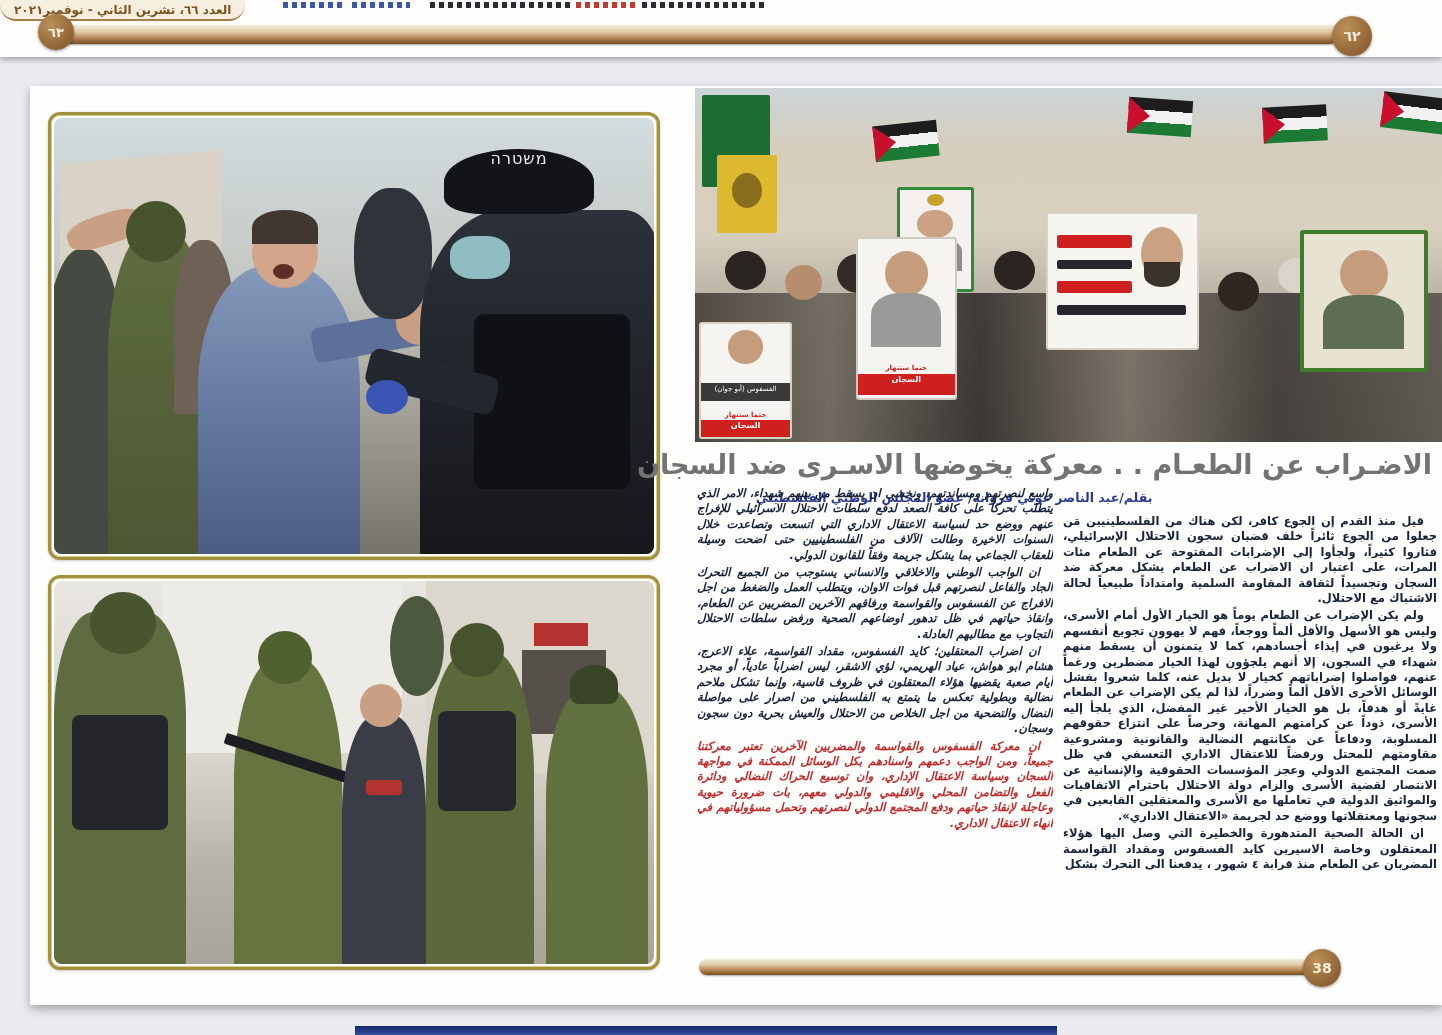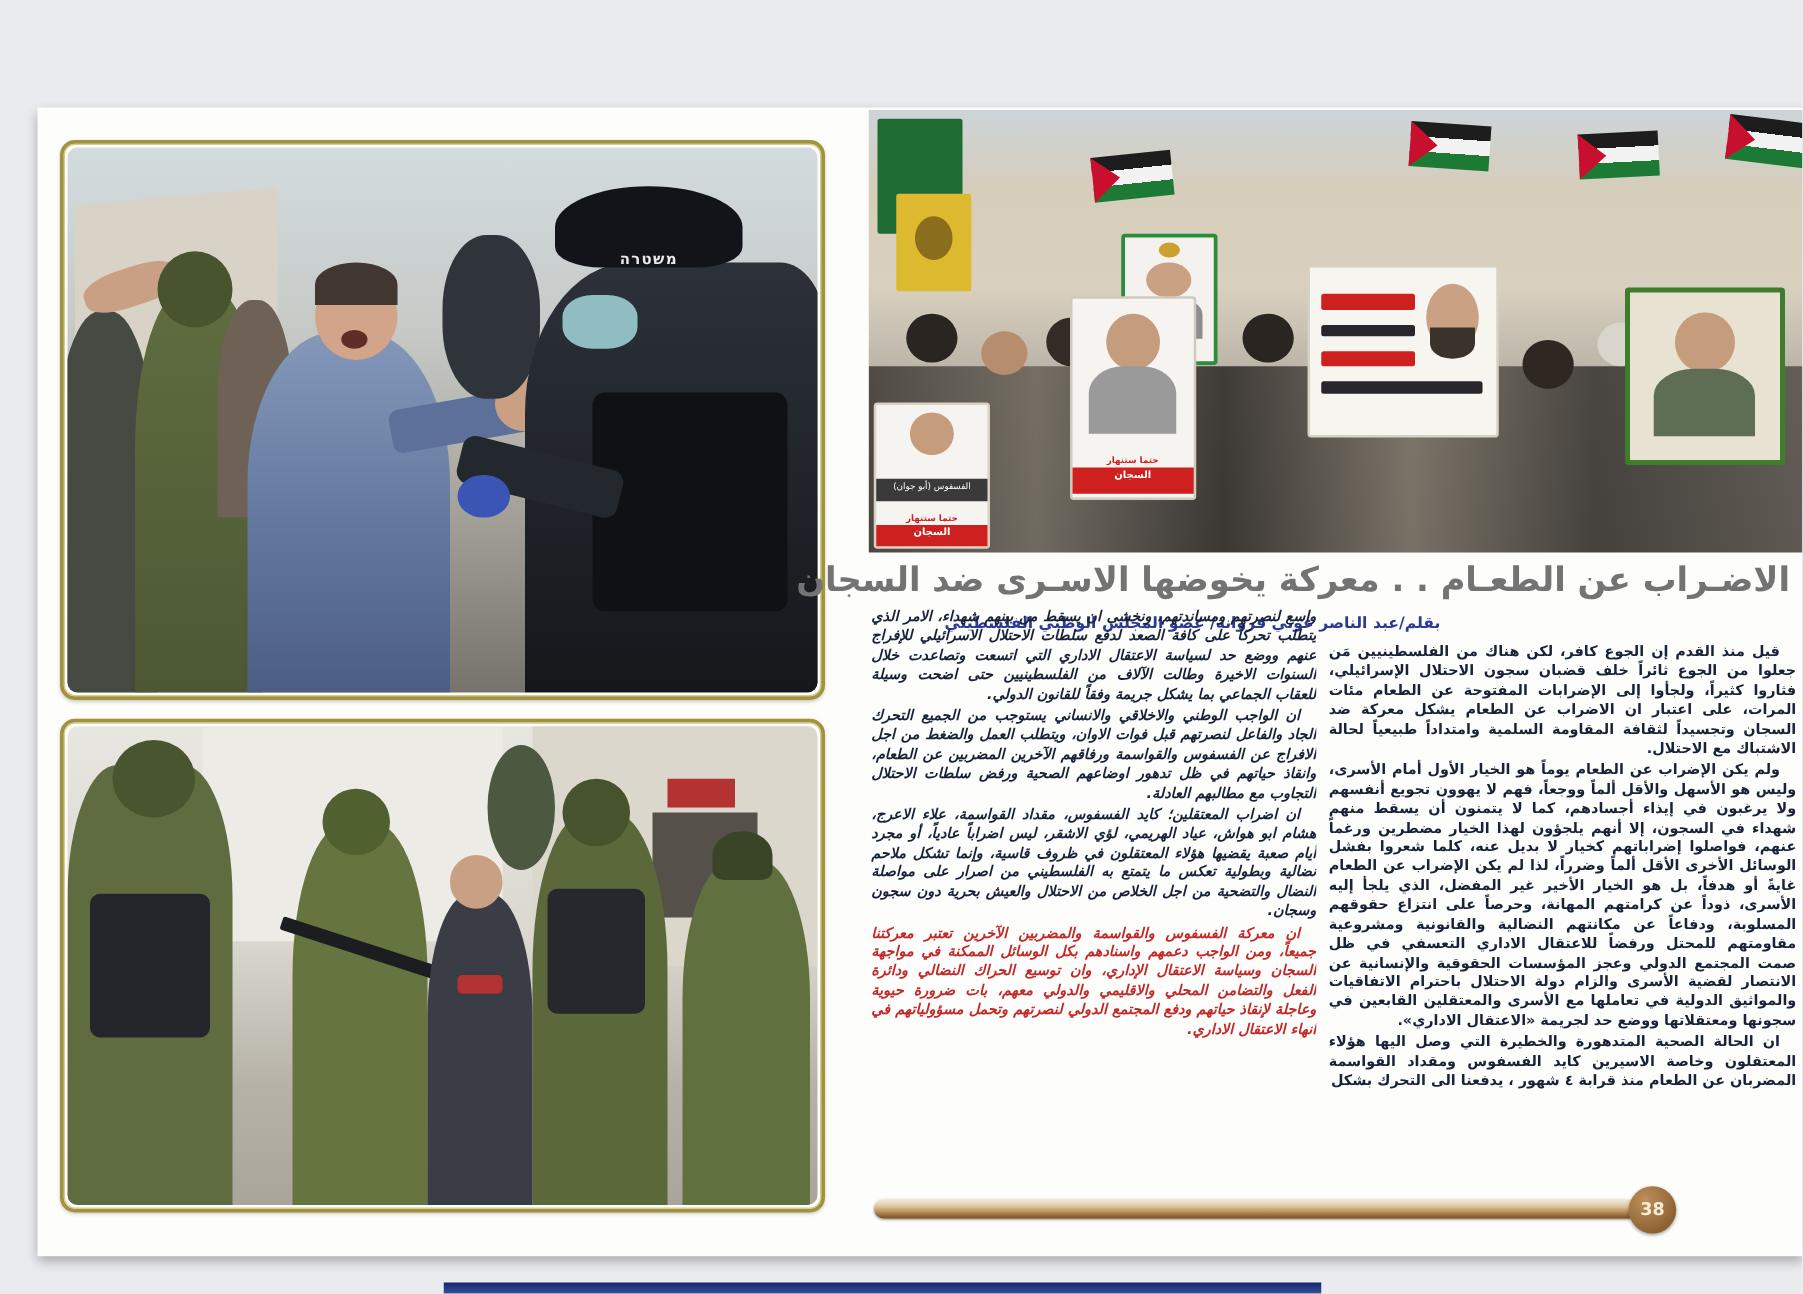--- a/index.html
+++ b/index.html
@@ -8,38 +8,56 @@
   .prevpage{left:0;top:0;width:1442px;height:57px;box-shadow:0 3px 5px rgba(0,0,0,.28);}
   .mainpage{left:30px;top:86px;width:1412px;height:919px;box-shadow:0 4px 9px rgba(0,0,0,.3);}
   .a{position:absolute;}
   .frag{position:absolute;top:2px;height:6px;background:repeating-linear-gradient(90deg,currentColor 0 5px,transparent 5px 9px);}
   .tanbar{position:absolute;border-radius:10px;background:linear-gradient(180deg,#f4ecdc 0%,#e0cba8 35%,#bb905e 65%,#8d6234 88%,#7a5226 100%);box-shadow:0 1px 2px rgba(0,0,0,.35);}
   .badge{position:absolute;border-radius:50%;background:radial-gradient(circle at 35% 30%,#bd9059,#8d6233 72%);color:#f7edd8;display:flex;align-items:center;justify-content:center;font-weight:bold;box-shadow:0 1px 3px rgba(0,0,0,.4);}
   .issuepanel{position:absolute;background:#f6efe0;color:#7d5420;font-size:12px;font-weight:bold;direction:rtl;padding:3px 14px 2px 14px;border-radius:0 0 16px 16px;border-bottom:2px solid #a87c48;white-space:nowrap;}
   .frame{position:absolute;background:#fff;border:3px solid #a3923c;border-radius:12px;padding:3px;box-shadow:0 0 0 1px #d8cc8c inset,0 1px 3px rgba(0,0,0,.2);}
   .photo{position:relative;width:100%;height:100%;border-radius:8px;overflow:hidden;}
   .photo-flush{position:absolute;overflow:hidden;}
-  .police-cap{background:#121419;border-radius:50% 50% 25% 25%;display:flex;align-items:flex-end;justify-content:center;color:#e9e9e9;font-size:12px;font-weight:bold;letter-spacing:1px;}
+  .police-cap{background:#121419;border-radius:50% 50% 25% 25%;display:flex;align-items:flex-start;justify-content:center;color:#e9e9e9;font-size:16px;font-weight:normal;letter-spacing:1px;}
   .headline{position:absolute;direction:rtl;text-align:center;font-weight:bold;font-size:27px;letter-spacing:-.5px;white-space:nowrap;}
   .byline{position:absolute;direction:rtl;text-align:center;font-size:12.5px;font-weight:bold;}
   .col{position:absolute;direction:rtl;text-align:justify;font-size:11.5px;line-height:15.4px;font-weight:bold;overflow:hidden;}
   .col p{margin:0 0 0 0;text-indent:13px;}
   .col p+p{margin-top:2px;}
   .col p.noindent{text-indent:0;}
   .psflag{position:absolute;}
   .psflag .stripes{position:absolute;left:0;top:0;width:100%;height:100%;background:linear-gradient(180deg,#1d1d1d 0 33%,#f2f2f2 33% 66%,#1d7a34 66% 100%);}
   .psflag .tri{position:absolute;left:0;top:0;width:0;height:0;}
   .posterband{position:absolute;left:0;right:0;text-align:center;direction:rtl;overflow:hidden;white-space:nowrap;}
   .head{position:absolute;border-radius:50%;}
 </style>
 </head>
 <body>
 
 <div class="canvas">
 
+  <div class="page prevpage">
+    <div class="frag" style="left:283px;width:62px;color:#3a57aa;"></div>
+    <div class="frag" style="left:352px;width:58px;color:#3a57aa;"></div>
+    <div class="frag" style="left:430px;width:140px;color:#2a2c33;"></div>
+    <div class="frag" style="left:576px;width:60px;color:#c03a34;"></div>
+    <div class="frag" style="left:642px;width:125px;color:#2a2c33;"></div>
+
+    <div class="tanbar" style="left:58px;top:25px;width:1282px;height:19px;"></div>
+    <div class="issuepanel">
+      <span>العدد ٦٦، تشرين الثاني - نوفمبر٢٠٢١</span>
+    </div>
+    <div class="badge" style="left:38px;top:14px;width:36px;height:36px;font-size:13px;">
+      <span>٦٣</span>
+    </div>
+    <div class="badge" style="left:1332px;top:16px;width:40px;height:40px;font-size:14px;">
+      <span>٦٢</span>
+    </div>
+  </div>
 
   <div class="page mainpage"></div>
 
   <div class="frame" style="left:48px;top:112px;width:600px;height:436px;">
     <div class="photo" style="background:linear-gradient(180deg,#d2dbde 0%,#c7cbc8 32%,#b0ada4 58%,#75736b 100%);" title="Border police officers seizing the arm of a shouting Palestinian boy">
       <div class="a" style="left:1%;top:9%;width:27%;height:38%;background:#d9d3c7;border-radius:3px;transform:skewY(-5deg);"></div>
       <div class="a" style="left:-2%;top:30%;width:14%;height:70%;background:#454a42;border-radius:45% 45% 0 0;"></div>
       <div class="a" style="left:2%;top:22%;width:13%;height:7%;background:#c9a083;border-radius:40%;transform:rotate(-18deg);"></div>
       <div class="a" style="left:9%;top:26%;width:17%;height:74%;background:linear-gradient(180deg,#5f6d40,#4c5833);border-radius:40% 40% 0 0;"></div>
       <div class="a" style="left:12%;top:19%;width:10%;height:14%;background:#48542e;border-radius:50%;"></div>

